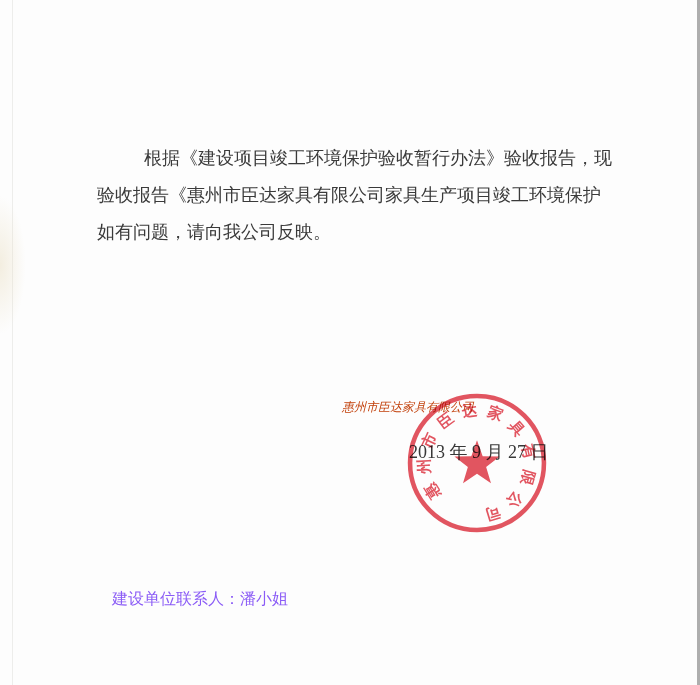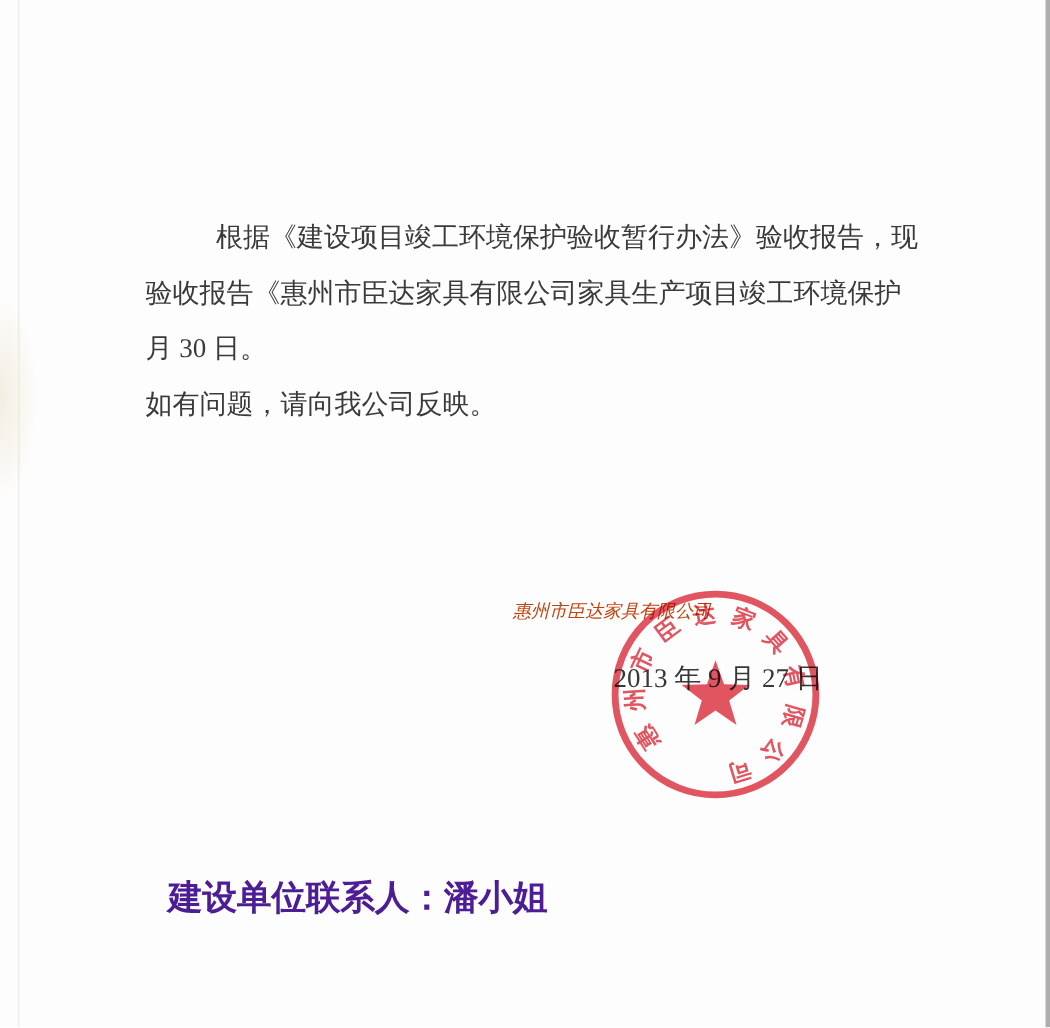--- a/index.html
+++ b/index.html
@@ -81,24 +81,23 @@
     top: 440px;
     left: 409px;
     font-size: 18px;
     white-space: nowrap;
     color: #383838;
   }
   .contact-block {
     position: absolute;
     top: 580px;
     left: 112px;
-    font-size: 23px;
+    font-size: 16px;
     line-height: 37px;
-    color: #4c1d95;
-    font-weight: bold;
+    color: #8b5cf6;
   }
   .contact-line {
     white-space: nowrap;
   }
   .stamp {
     position: absolute;
     left: 406px;
     top: 392px;
     width: 142px;
     height: 142px;
@@ -117,21 +116,20 @@
 
 <div class="page">
 
   <div class="scan-edge-left"></div>
   <div class="scan-smudge"></div>
 
 
   <div class="body-block">
     <div class="body-line first-indent">根据《建设项目竣工环境保护验收暂行办法》验收报告，现</div>
     <div class="body-line">验收报告《惠州市臣达家具有限公司家具生产项目竣工环境保护</div>
-    <div class="body-line">月 30 日。</div>
     <div class="body-line">如有问题，请向我公司反映。</div>
   </div>
 
   <div class="sig-company">惠州市臣达家具有限公司</div>
   <div class="sig-date">2013 年 9 月 27 日</div>
 
   <div class="contact-block">
     <div class="contact-line"><span>建设单位联系人：</span><span>潘小姐</span></div>
   </div>
 

